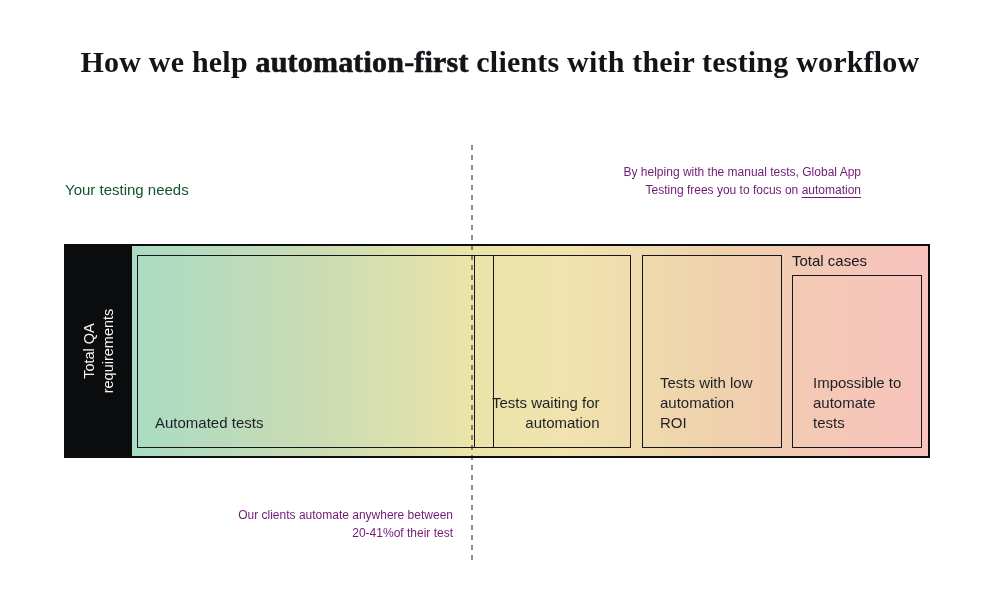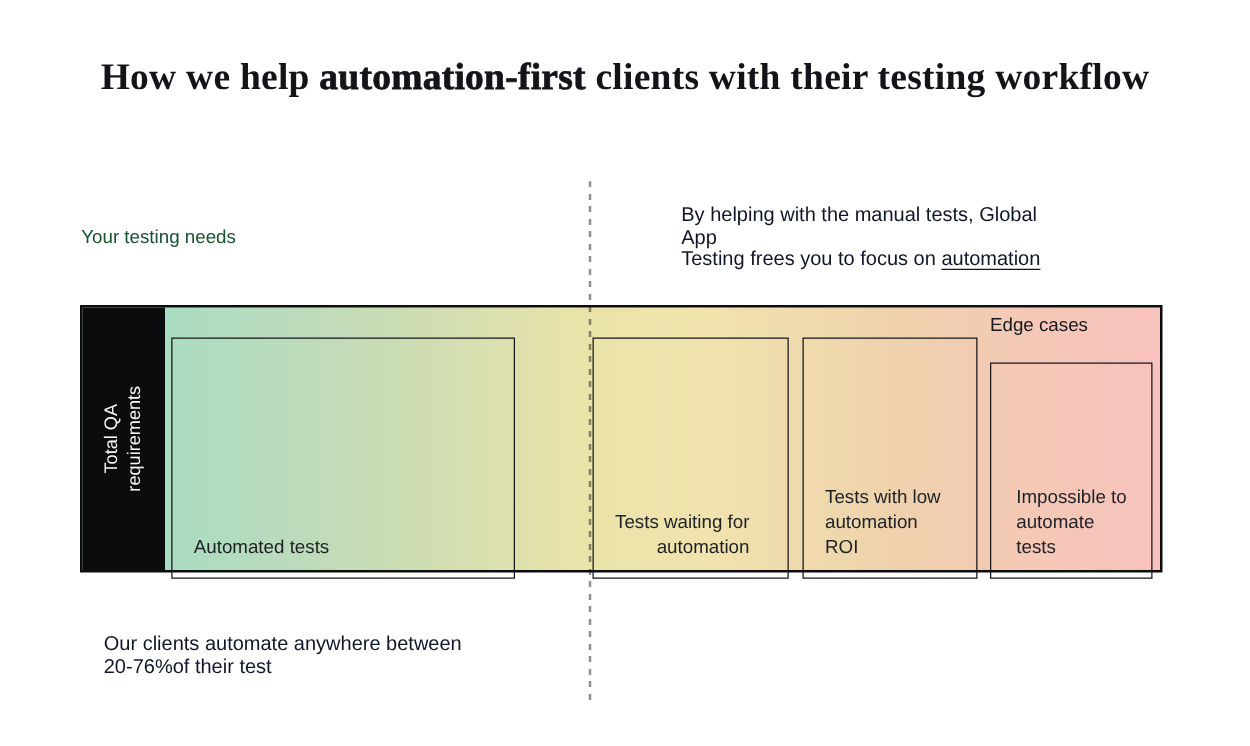--- a/index.html
+++ b/index.html
@@ -27,24 +27,24 @@
     font-weight: 800;
     -webkit-text-stroke: 0.6px #121418;
   }
   .left-label {
     position: absolute;
     left: 65px; top: 181px;
     font-size: 15px;
     color: #14532d;
   }
   .note {
-    color: #0f172a;
-    font-size: 16px;
+    color: #701a75;
+    font-size: 12px;
     line-height: 17.5px;
-    text-align: left;
+    text-align: right;
     white-space: pre-line;
   }
   .note-right {
     position: absolute;
     left: 545px; top: 164px;
     width: 316px;
   }
   .note-bottom {
     position: absolute;
     left: 83px; top: 507px;
@@ -93,23 +93,22 @@
   .segment {
     position: absolute;
     border: 1.5px solid #14161a;
     display: flex;
     align-items: flex-end;
     padding: 14px 17px;
     font-size: 15px;
     line-height: 20px;
     color: #1d2126;
     white-space: pre-line;
-    margin-top: 15px;
   }
-  .seg-1 { left: 71px;  top: 9px;  width: 275px; height: 193px; }
+  .seg-1 { left: 71px;  top: 9px;  width: 357px; height: 193px; }
   .seg-2 { left: 408px; top: 9px;  width: 157px; height: 193px; text-align: right; }
   .seg-3 { left: 576px; top: 9px;  width: 140px; height: 193px; }
   .seg-4 { left: 726px; top: 29px; width: 130px; height: 173px; padding-left: 20px; }
   .edge-cases-label {
     position: absolute;
     left: 726px; top: 6px;
     font-size: 15px;
     color: #15181c;
   }
 </style>
@@ -138,22 +137,22 @@
   <div class="segment seg-2">
     <span>Tests waiting for
 automation</span>
   </div>
 
   <div class="segment seg-3">
     <span>Tests with low
 automation ROI</span>
   </div>
 
-  <div class="edge-cases-label">Edge cases</div>
+  <div class="edge-cases-label">Total cases</div>
 
   <div class="segment seg-4">
     <span>Impossible to
 automate tests</span>
   </div>
 </div>
 
 <div class="note note-bottom">Our clients automate anywhere between
-20-76%of their test</div>
+20-41%of their test</div>
 
 </body></html>

